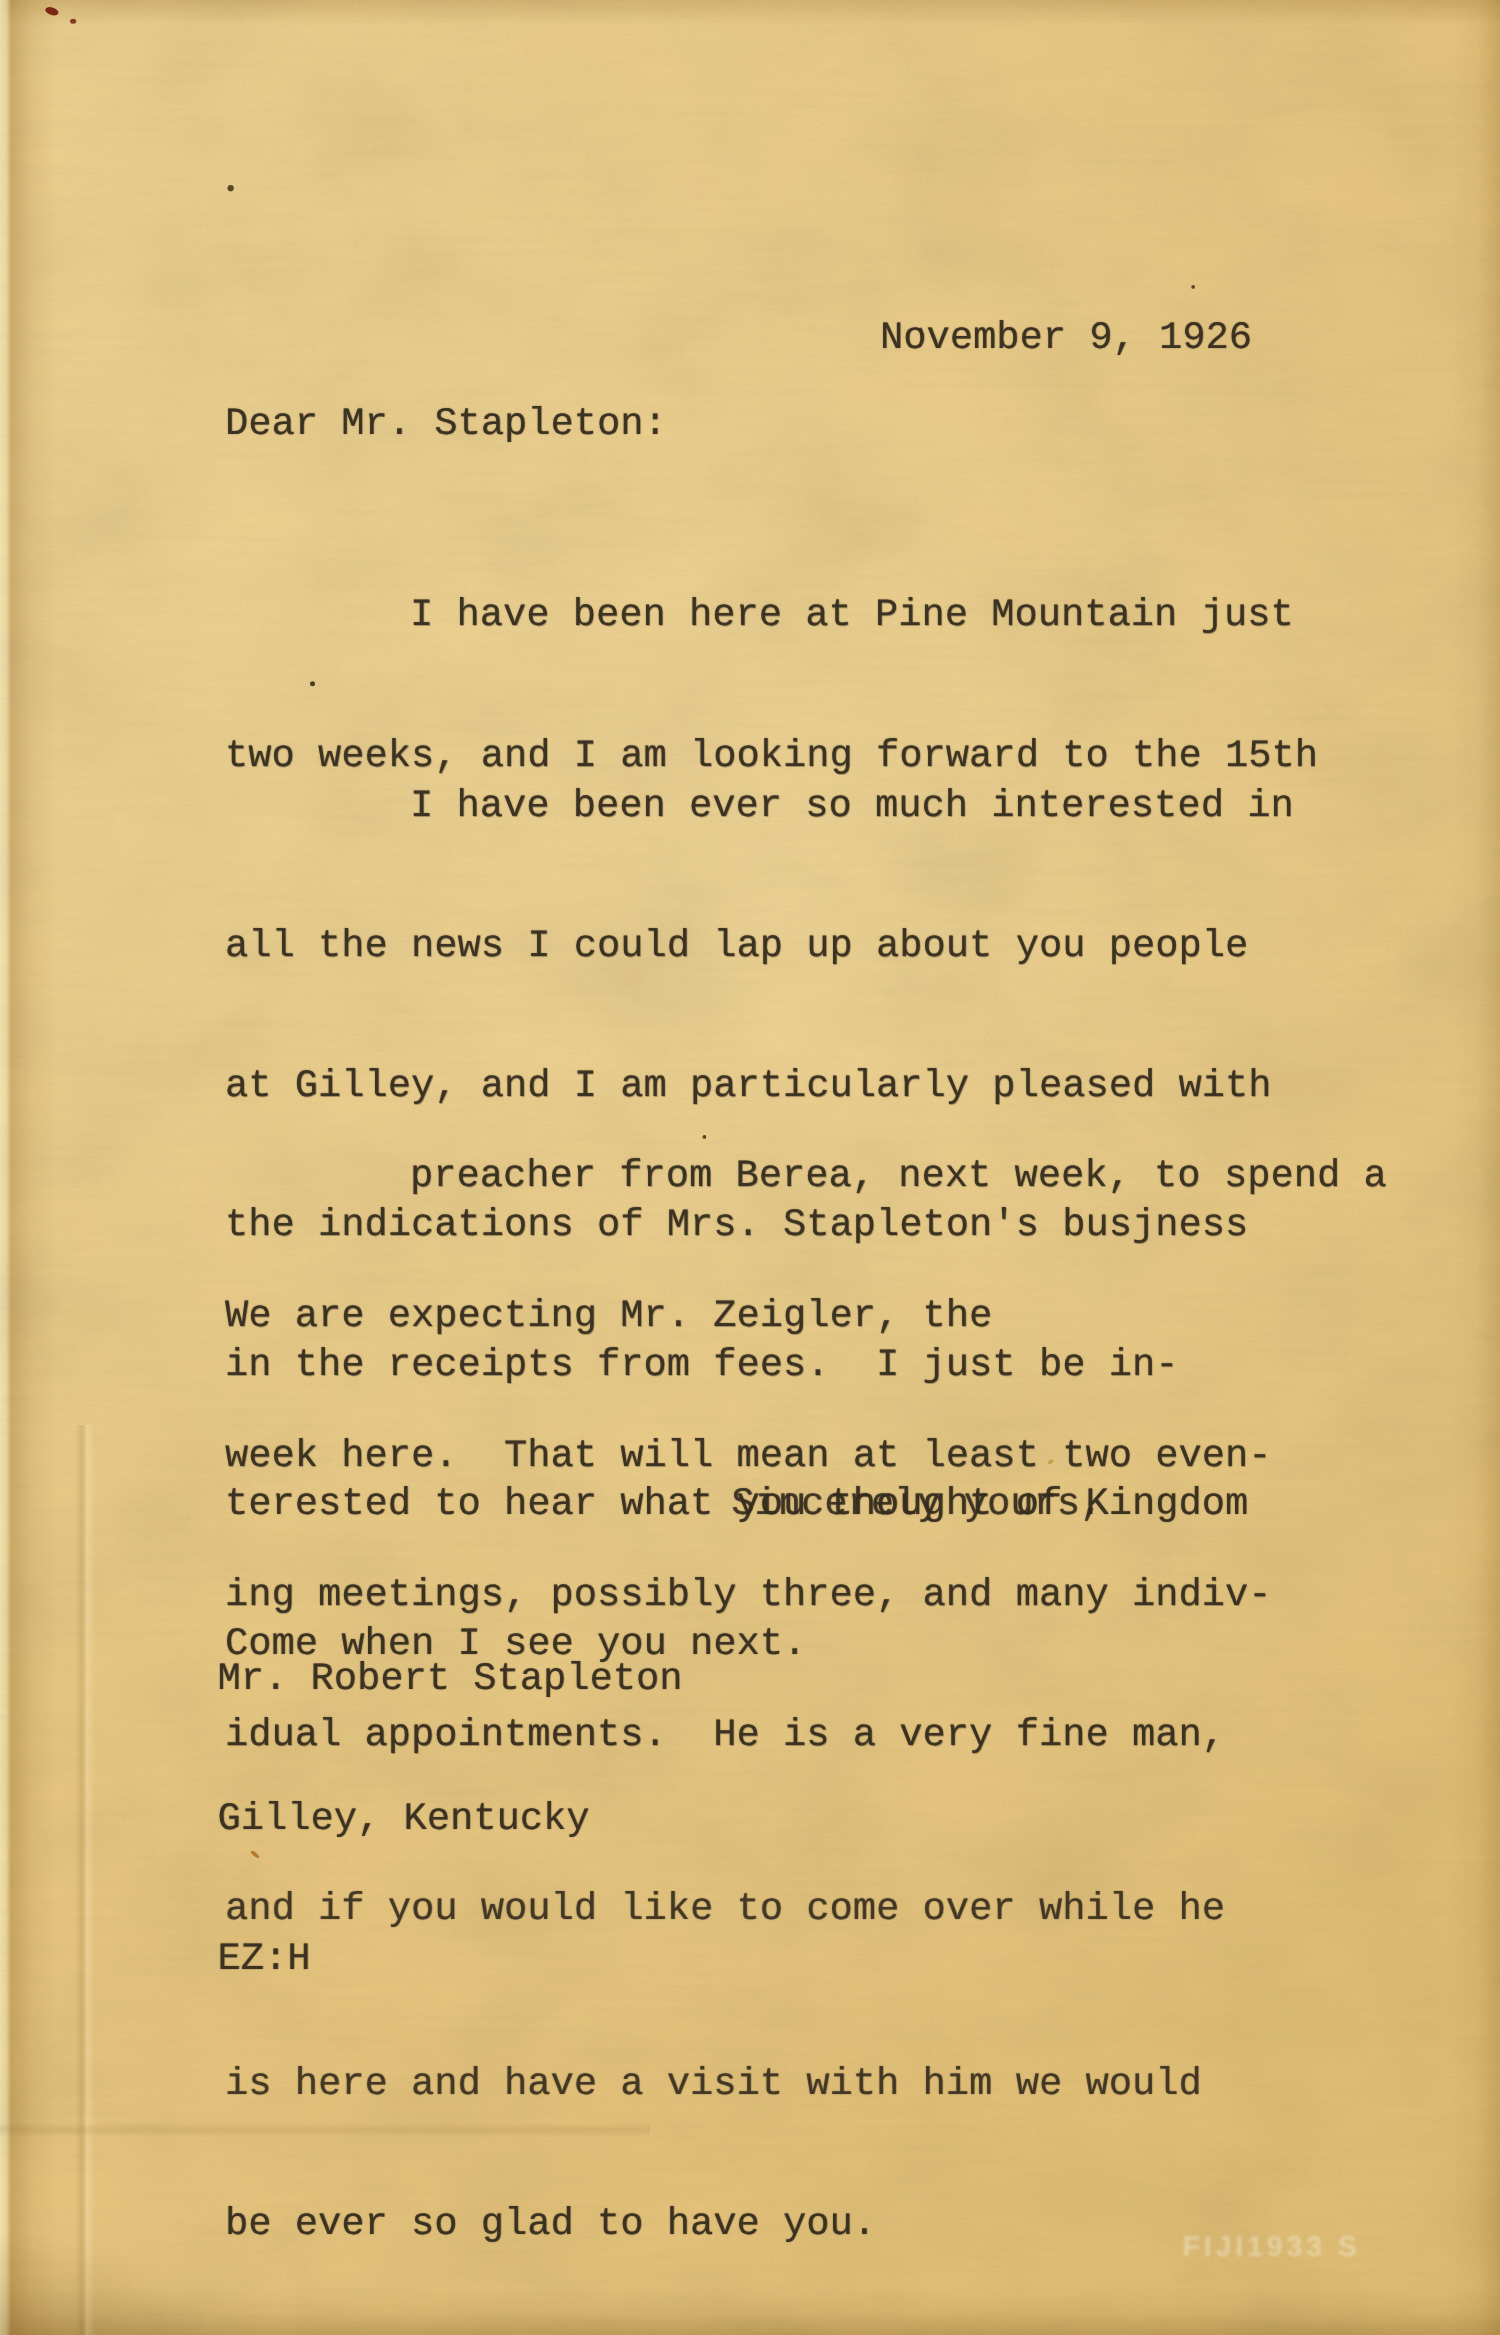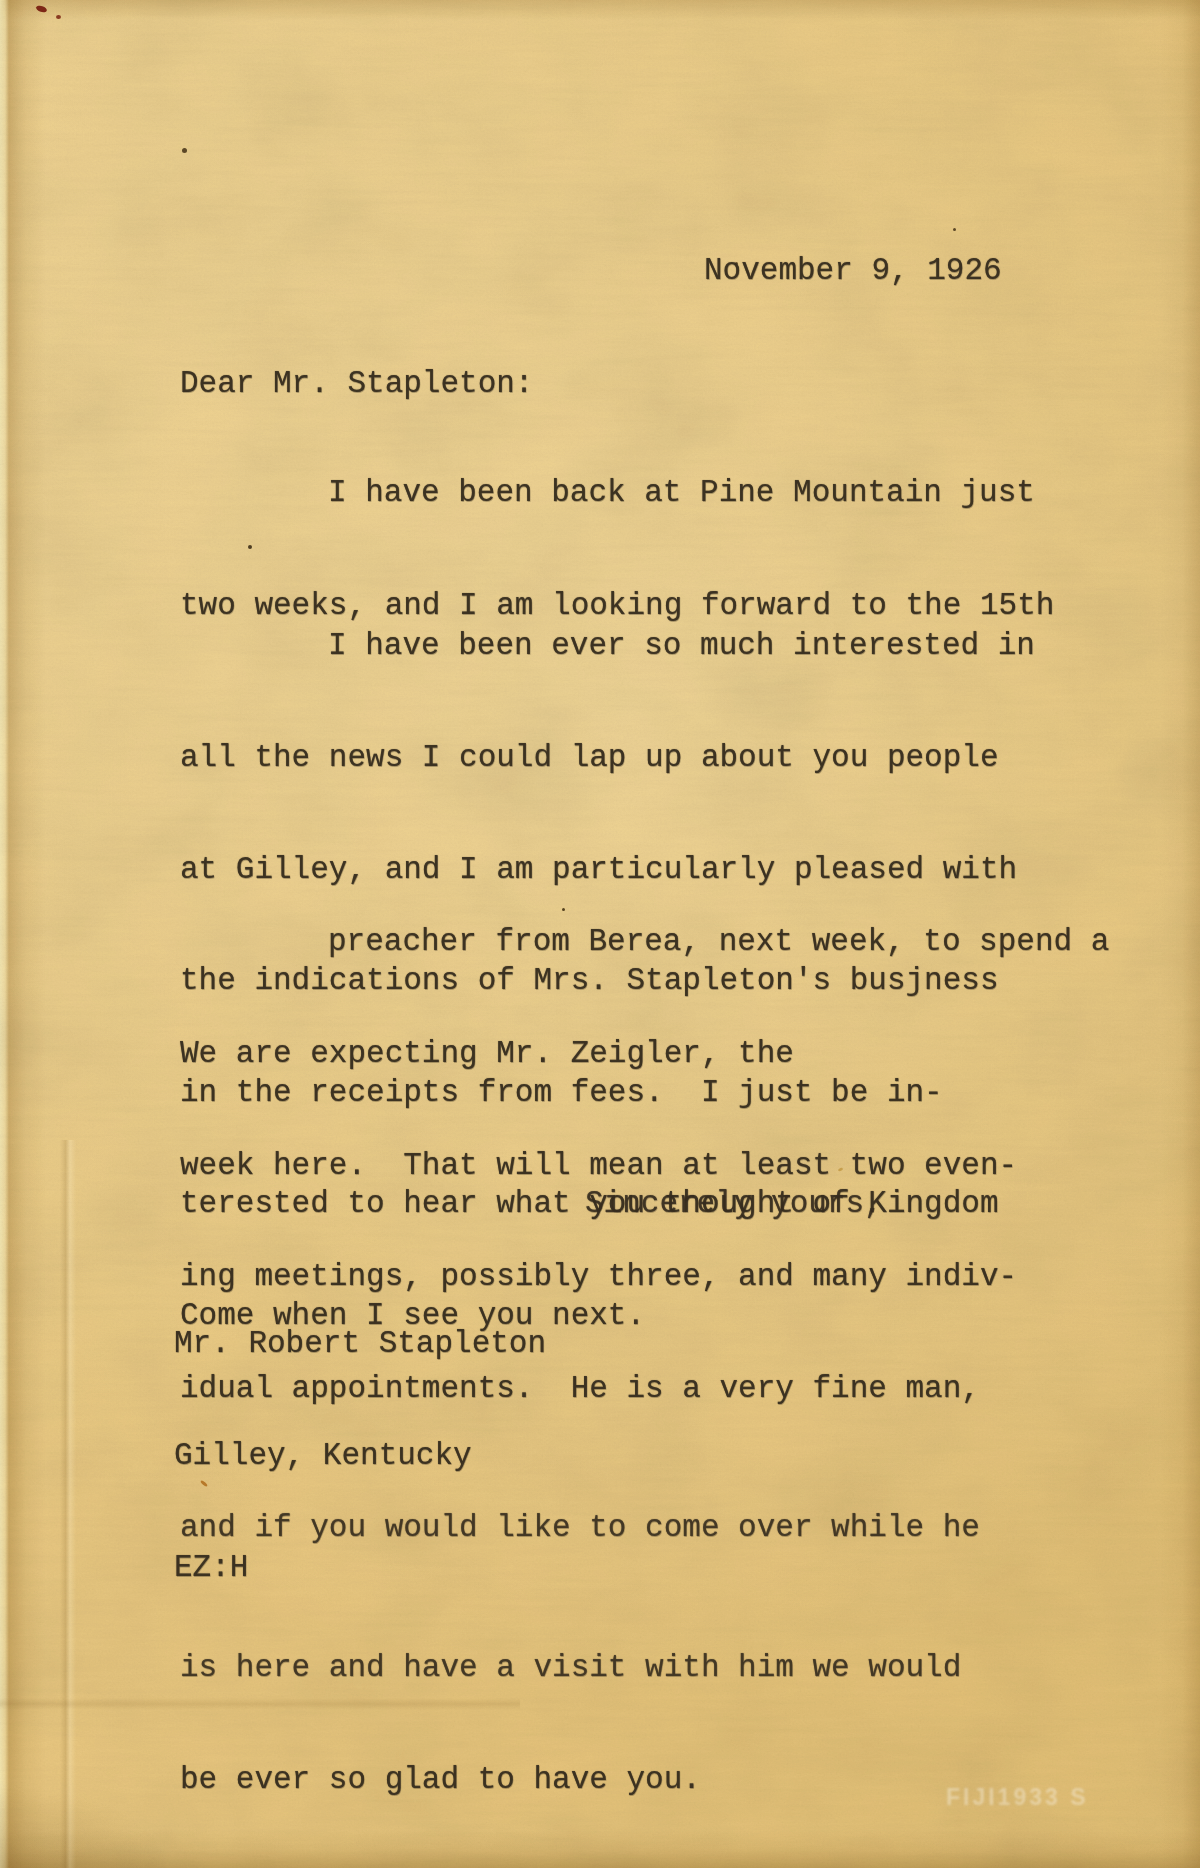--- a/index.html
+++ b/index.html
@@ -36,21 +36,21 @@
     position:absolute; z-index:4;
     font-family:"Liberation Mono","DejaVu Sans Mono",monospace;
     font-size:31px; line-height:37.2px;
     color:rgba(54,44,30,0.88);
     text-shadow:0 0 1.1px rgba(54,44,30,0.62), 0.5px 0.5px 0 rgba(54,44,30,0.28);
     white-space:pre;
   }
   .typed .line { white-space:pre; }
   .para .line:first-child { text-indent:148px; }
   .date       { left:704px; top:212px;margin-top:40px; }
-  .salutation { left:180px; top:321px;margin-top:44px; }
+  .salutation { left:180px; top:321px; }
   .p1 { left:180px; top:399px; line-height:37.6px; }
   .p2 { left:180px; top:553px; }
   .p3 { left:180px; top:849px; }
   .p3 .line:nth-child(6), .p3 .line:nth-child(7) { color:rgba(54,44,30,0.74);margin-top:28px; }
   .closing   { left:585px; top:1185px; color:rgba(54,44,30,0.8); }
   .recipient { left:174px; top:1251px; }
 
   .watermark {
     position:absolute; left:946px; top:1784px; z-index:6;
     font-family:"Liberation Sans",sans-serif;
@@ -99,21 +99,21 @@
   <div class="speck" style="left:735px;top:262px;width:3px;height:3px;background:#6a5530;"></div>
   <div class="speck" style="left:200px;top:1482px;width:8px;height:3px;background:#b97a2a;transform:rotate(40deg);"></div>
   <div class="speck" style="left:838px;top:1168px;width:5px;height:3px;background:#c9a14e;transform:rotate(-25deg);"></div>
   <div class="speck" style="left:562px;top:908px;width:3px;height:3px;background:#55421f;"></div>
 
   <div class="typed date">November 9, 1926</div>
 
   <div class="typed salutation">Dear Mr. Stapleton:</div>
 
   <div class="typed para p1">
-    <div class="line">I have been back at Pine Mountain just</div>
+    <div class="line">I have been here at Pine Mountain just</div>
     <div class="line">two weeks, and I am looking forward to the 15th</div>
   </div>
 
   <div class="typed para p2">
     <div class="line">I have been ever so much interested in</div>
     <div class="line">all the news I could lap up about you people</div>
     <div class="line">at Gilley, and I am particularly pleased with</div>
     <div class="line">the indications of Mrs. Stapleton's busjness</div>
     <div class="line">in the receipts from fees.  I just be in-</div>
     <div class="line">terested to hear what you thought of Kingdom</div>

